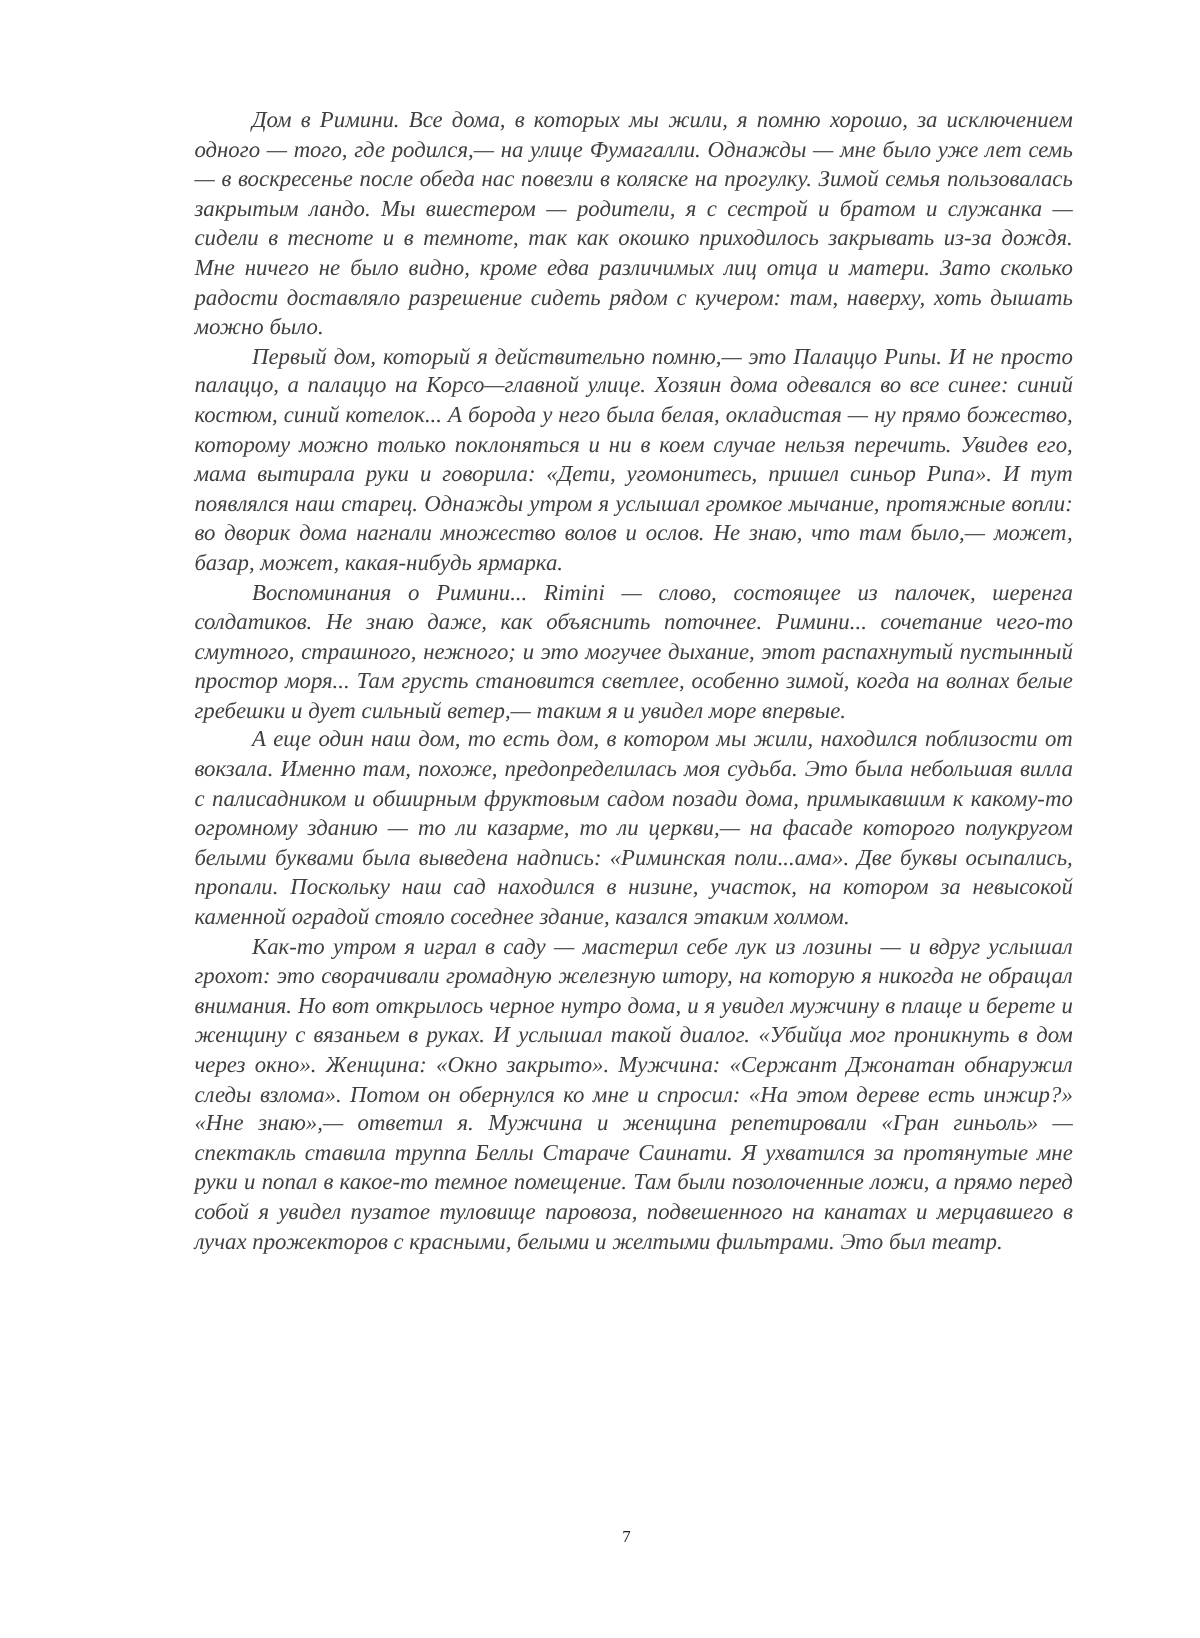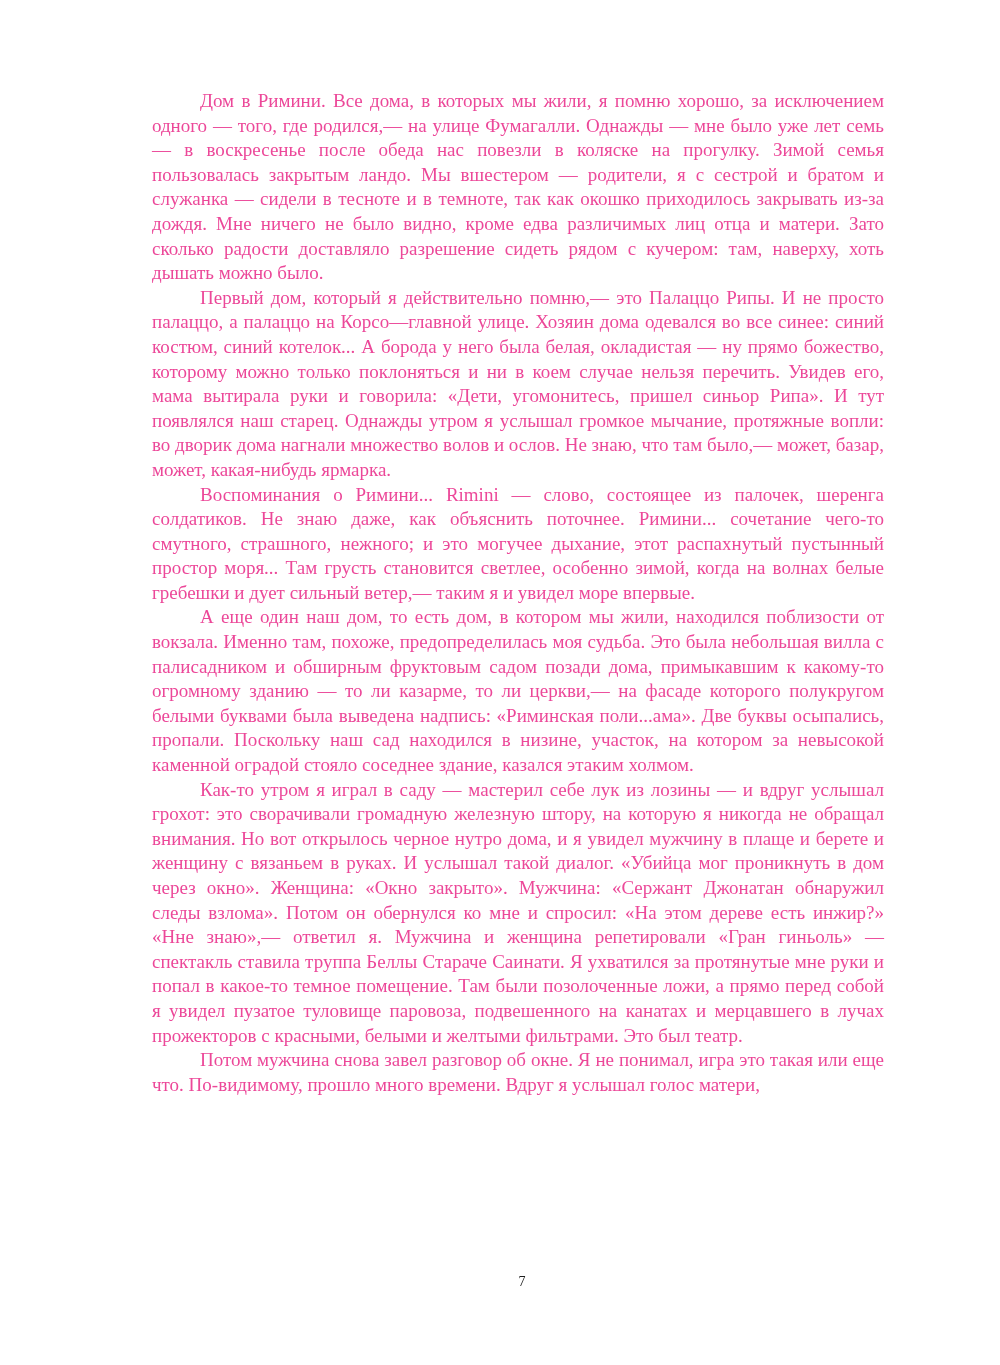--- a/index.html
+++ b/index.html
@@ -16,29 +16,30 @@
     .page {
       position: absolute;
       left: 0;
       top: 0;
       width: 1000px;
       height: 1365px;
       background: #ffffff;
     }
     .text-block {
       position: absolute;
-      left: 152px;
+      left: 162px;
       top: 89px;
       width: 732px;
       font-family: "Liberation Serif", "DejaVu Serif", serif;
       font-size: 19px;
       line-height: 24.6px;
-      color: #ec4899;
+      color: #404040;
       text-align: justify;
       hyphens: none;
+      font-style: italic;
     }
     .text-block p {
       margin: 0;
       padding: 0;
       text-indent: 48px;
       text-align: justify;
     }
     .page-number {
       position: absolute;
       left: 0;
@@ -54,16 +55,15 @@
 </head>
 <body>
 
 <div class="page">
   <div class="text-block">
     <p>Дом в Римини. Все дома, в которых мы жили, я помню хорошо, за исключением одного — того, где родился,— на улице Фумагалли. Однажды — мне было уже лет семь — в воскресенье после обеда нас повезли в коляске на прогулку. Зимой семья пользовалась закрытым ландо. Мы вшестером — родители, я с сестрой и братом и служанка — сидели в тесноте и в темноте, так как окошко приходилось закрывать из-за дождя. Мне ничего не было видно, кроме едва различимых лиц отца и матери. Зато сколько радости доставляло разрешение сидеть рядом с кучером: там, наверху, хоть дышать можно было.</p>
     <p>Первый дом, который я действительно помню,— это Палаццо Рипы. И не просто палаццо, а палаццо на Корсо—главной улице. Хозяин дома одевался во все синее: синий костюм, синий котелок... А борода у него была белая, окладистая — ну прямо божество, которому можно только поклоняться и ни в коем случае нельзя перечить. Увидев его, мама вытирала руки и говорила: «Дети, угомонитесь, пришел синьор Рипа». И тут появлялся наш старец. Однажды утром я услышал громкое мычание, протяжные вопли: во дворик дома нагнали множество волов и ослов. Не знаю, что там было,— может, базар, может, какая-нибудь ярмарка.</p>
     <p>Воспоминания о Римини... Rimini — слово, состоящее из палочек, шеренга солдатиков. Не знаю даже, как объяснить поточнее. Римини... сочетание чего-то смутного, страшного, нежного; и это могучее дыхание, этот распахнутый пустынный простор моря... Там грусть становится светлее, особенно зимой, когда на волнах белые гребешки и дует сильный ветер,— таким я и увидел море впервые.</p>
     <p>А еще один наш дом, то есть дом, в котором мы жили, находился поблизости от вокзала. Именно там, похоже, предопределилась моя судьба. Это была небольшая вилла с палисадником и обширным фруктовым садом позади дома, примыкавшим к какому-то огромному зданию — то ли казарме, то ли церкви,— на фасаде которого полукругом белыми буквами была выведена надпись: «Риминская поли...ама». Две буквы осыпались, пропали. Поскольку наш сад находился в низине, участок, на котором за невысокой каменной оградой стояло соседнее здание, казался этаким холмом.</p>
     <p>Как-то утром я играл в саду — мастерил себе лук из лозины — и вдруг услышал грохот: это сворачивали громадную железную штору, на которую я никогда не обращал внимания. Но вот открылось черное нутро дома, и я увидел мужчину в плаще и берете и женщину с вязаньем в руках. И услышал такой диалог. «Убийца мог проникнуть в дом через окно». Женщина: «Окно закрыто». Мужчина: «Сержант Джонатан обнаружил следы взлома». Потом он обернулся ко мне и спросил: «На этом дереве есть инжир?» «Нне знаю»,— ответил я. Мужчина и женщина репетировали «Гран гиньоль» — спектакль ставила труппа Беллы Стараче Саинати. Я ухватился за протянутые мне руки и попал в какое-то темное помещение. Там были позолоченные ложи, а прямо перед собой я увидел пузатое туловище паровоза, подвешенного на канатах и мерцавшего в лучах прожекторов с красными, белыми и желтыми фильтрами. Это был театр.</p>
-    <p>Потом мужчина снова завел разговор об окне. Я не понимал, игра это такая или еще что. По-видимому, прошло много времени. Вдруг я услышал голос матери,</p>
   </div>
   <div class="page-number">7</div>
 </div>
 
 </body></html>

